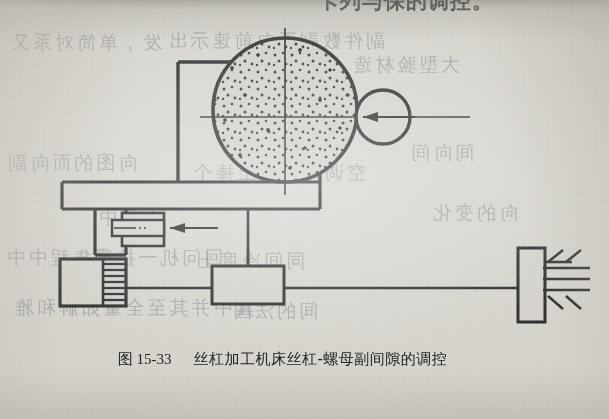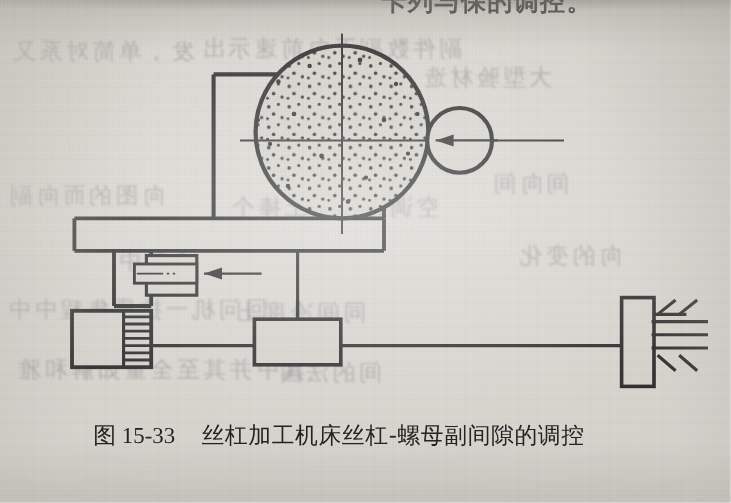--- a/index.html
+++ b/index.html
@@ -73,21 +73,21 @@
   .bleed.b11{ left: 430px;top: 200px; }
   .bleed.b12{ left: 95px; top: 205px; }
 
   .caption {
     position: absolute;
     left: 0;
     top: 350px;
     width: 565px;
     text-align: center;
     color: #232323;
-    font-size: 19px;
+    font-size: 15px;
     font-family: "DejaVu Sans", sans-serif;
     letter-spacing: 0.5px;
     white-space: nowrap;
   }
   .caption .fignum { font-family: "Liberation Serif", serif; letter-spacing: 0px; }
   .caption .gap { display: inline-block; width: 22px; }
 
   svg.diagram {
     position: absolute;
     left: 0;

